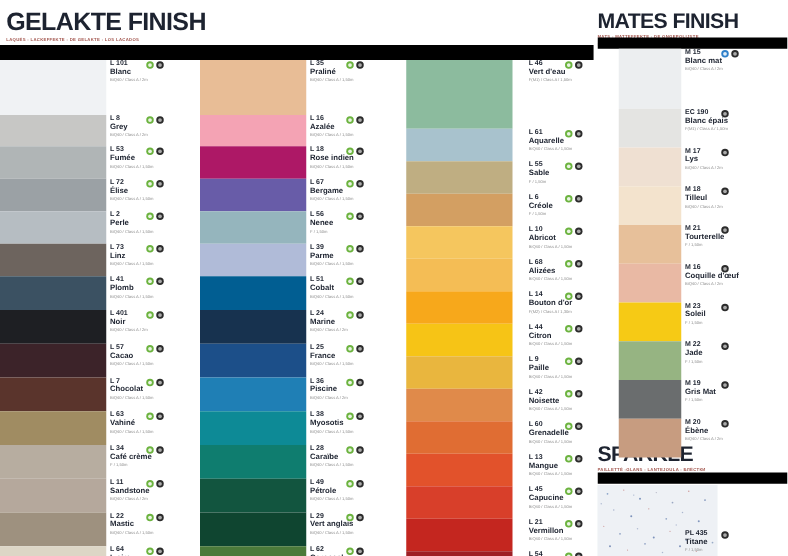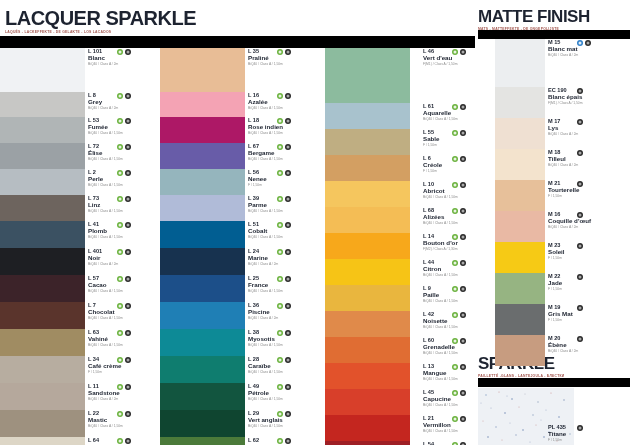--- a/index.html
+++ b/index.html
@@ -71,28 +71,28 @@
 
   
   #gutter { position:absolute; left:475px; top:0; width:3px; height:445px; background:#fff; }
 </style>
 </head>
 <body>
 
 <div class="page">
 
   <div class="hdr-lacquer">
-    <div class="sec-title lacquer-title">LACQUER SPARKLE</div>
+    <div class="sec-title lacquer-title">GELAKTE FINISH</div>
     <div class="sec-sub red">LAQUÉS - LACKEFFEKTE - DE GELAKTE - LOS LACADOS</div>
     <div class="sec-sub red">I LACCATI - LACADOS - ЛАКОВЫЙ - ΤΕΛΕΙΩΜΑ ΛΑΚΑ</div>
   </div>
   <div class="blackbar" id="bar-lacquer"></div>
 
   <div class="hdr-matte">
-    <div class="sec-title matte-title">MATTE FINISH</div>
+    <div class="sec-title matte-title">MATES FINISH</div>
     <div class="sec-sub red">MATS - MATTEFFEKTE - DE ONGEPOLIJSTE</div>
     <div class="sec-sub red">LOS MATES - GLI OPACHI - MATES - МАТОВЫЙ / ΤΕΛΕΙΩΜΑ</div>
   </div>
   <div class="blackbar" id="bar-matte"></div>
 
   <div class="hdr-sparkle">
     <div class="sec-title sparkle-title">SPARKLE</div>
     <div class="sec-sub red">PAILLETTÉ -GLANS - LANTEJOULA - БЛЁСТКИ</div>
   </div>
   <div class="blackbar" id="bar-sparkle"></div>

